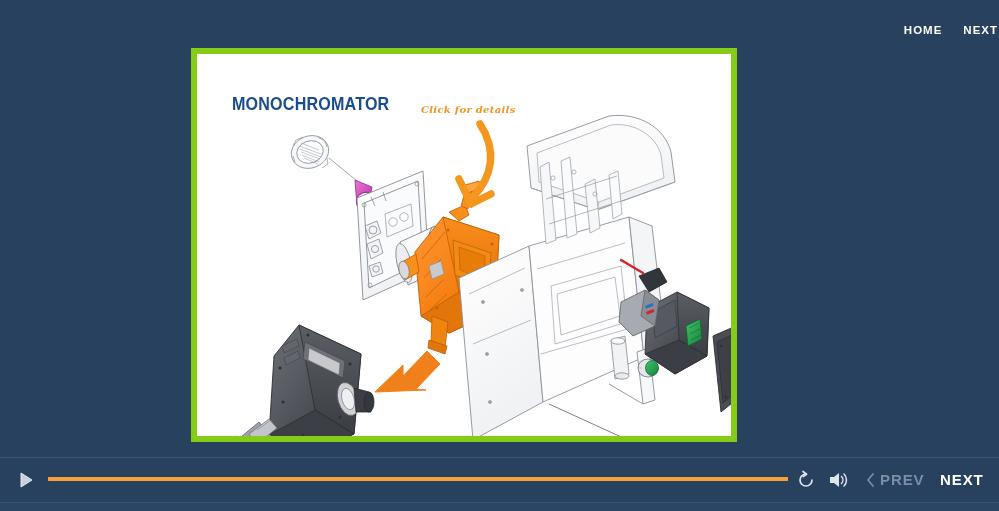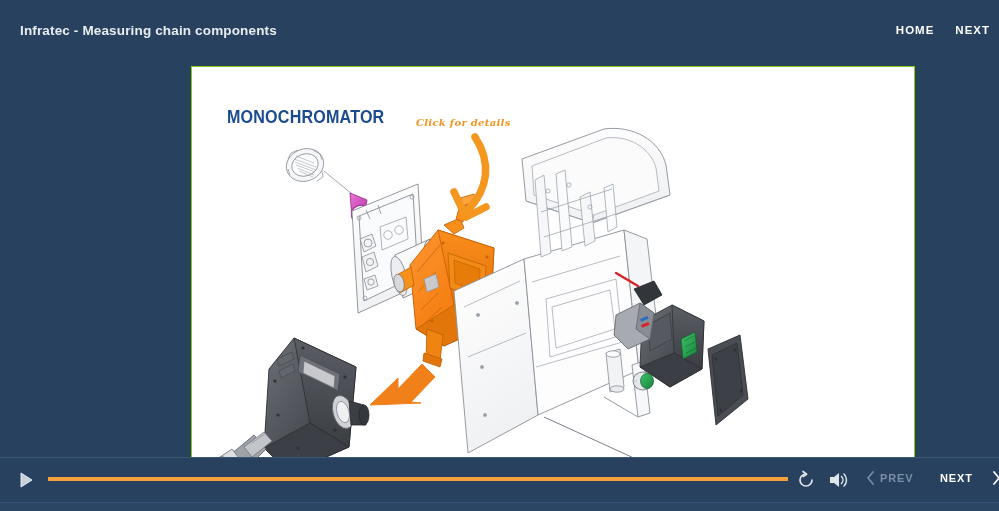--- a/index.html
+++ b/index.html
@@ -22,36 +22,36 @@
     width: 999px; height: 58px;
     background: #27415f;
   }
   #header-title {
     position: absolute; left: 20px; top: 23px;
     font-size: 13.5px; font-weight: bold;
     color: #e8ecf1; letter-spacing: 0.15px;
     white-space: nowrap;
   }
   #header-nav {
-    position: absolute; right: 8px; top: 24px;
+    position: absolute; right: 0px; top: 24px;
     display: flex; align-items: center; gap: 21px;
   }
   .nav-link {
     font-size: 11.5px; font-weight: bold;
     color: #ffffff; letter-spacing: 1.0px;
     white-space: nowrap; cursor: pointer;
   }
   #nav-menu { margin-right: 1px; }
 
   
   #stage {
-    position: absolute; left: 191px; top: 66px;
-    width: 724px; height: 394px;
+    position: absolute; left: 191px; top: 48px;
+    width: 546px; height: 394px;
     background: #ffffff;
-    border: 1px solid #84cc16;
+    border: 6px solid #84cc16;
     overflow: hidden;
   }
 
   #slide-heading {
     position: absolute; left: 35px; top: 40px;
     font-size: 17.5px; font-weight: bold;
     color: #1b4b8f;
     letter-spacing: 0.2px;
     transform: scaleX(0.92);
     transform-origin: left center;
@@ -122,33 +122,32 @@
     position: absolute; left: 866px; top: 471px;
     display: flex; align-items: center; gap: 5px;
     cursor: pointer;
   }
   #next-button {
     position: absolute; left: 940px; top: 471px;
     display: flex; align-items: center; gap: 19px;
     cursor: pointer;
   }
   .pager-label {
-    font-size: 11px; font-weight: bold; letter-spacing: 0.9px;
+    font-size: 15px; font-weight: bold; letter-spacing: 0.9px;
     white-space: nowrap;
   }
   #prev-label { color: #7b8ea7; }
   #next-label { color: #ffffff; }
 </style>
 </head>
 <body>
 
 <div id="app">
 
   <div id="header">
-    <div id="header-title">Infratec - Measuring chain components</div>
     <div id="header-nav">
       <div class="nav-link" id="nav-home">HOME</div>
       <div class="nav-link" id="nav-menu">NEXT</div>
     </div>
   </div>
 
   <div id="stage">
 
     <svg class="svg-layer" viewBox="0 0 618 394" xmlns="http://www.w3.org/2000/svg">
       <defs>

